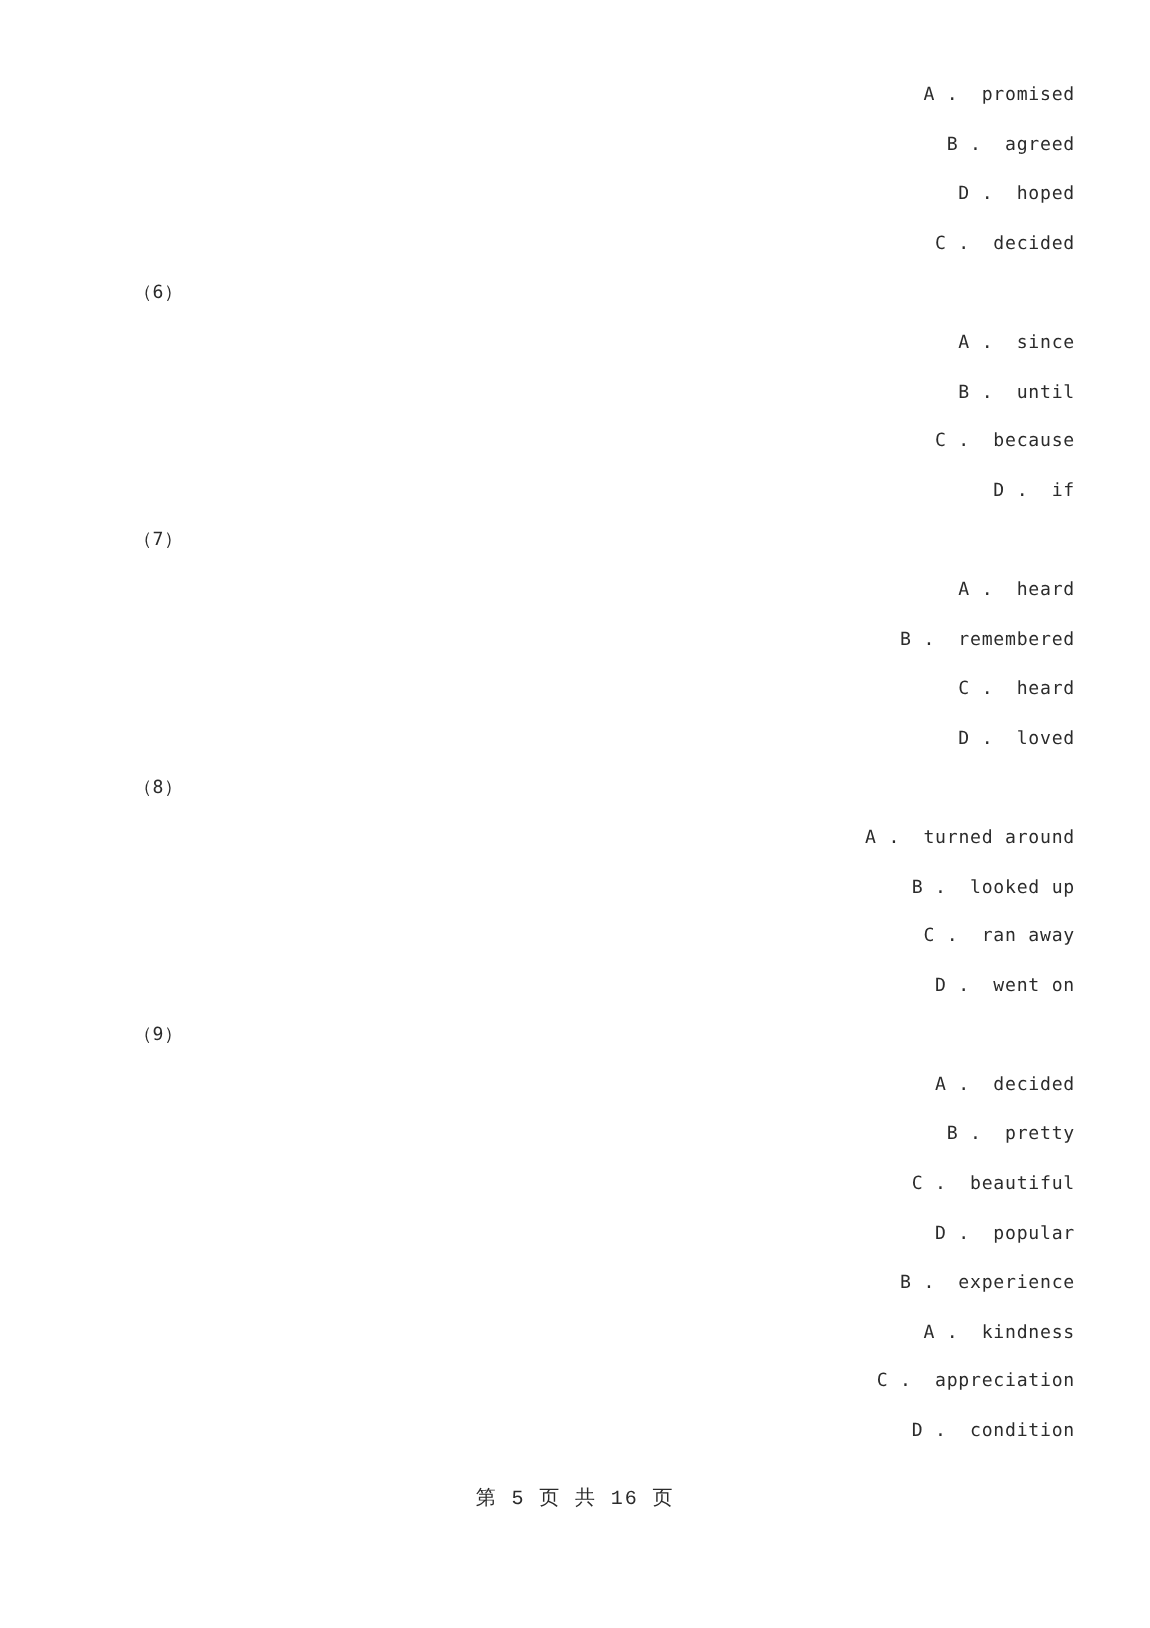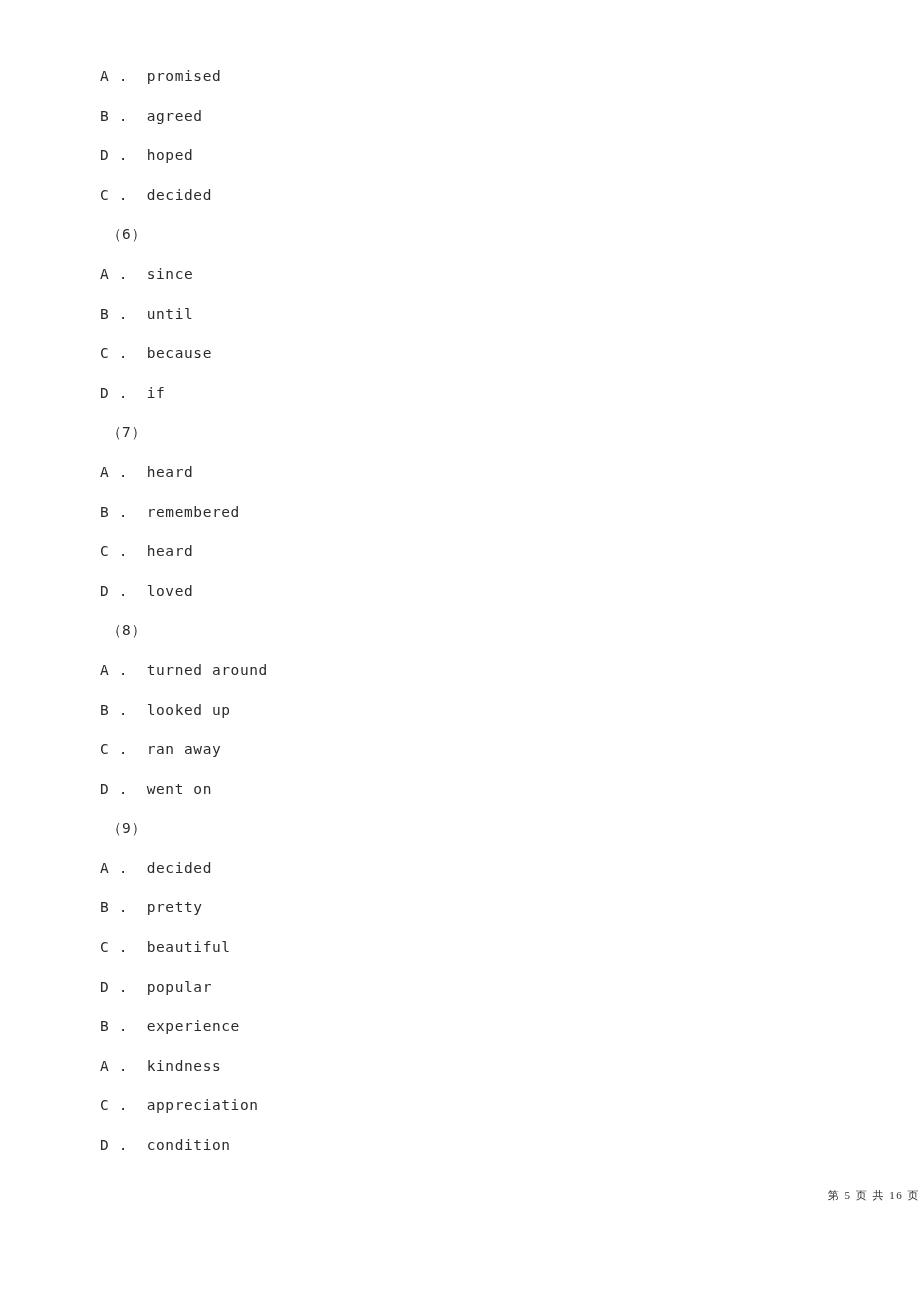--- a/index.html
+++ b/index.html
@@ -25,34 +25,35 @@
     line-height: 39.6px;
     font-family: "DejaVu Sans Mono", "Liberation Mono", monospace;
     font-size: 14.5px;
     letter-spacing: 0.6px;
     color: #ララ;
     color: #2b2b2b;
     white-space: pre;
   }
   .line.option {
     padding-left: 0px;
+    text-align: right;
   }
   .line.qnum {
     padding-left: 7px;
     font-family: "DejaVu Sans Mono", "Liberation Mono", monospace;
     font-size: 14.5px;
   }
   .footer {
     position: absolute;
     left: 0;
     top: 1188px;
     width: 920px;
-    text-align: right;
-    font-family: Liberation Serif, serif;
-    font-size: 11px;
+    text-align: center;
+    font-family: Liberation Mono, monospace;
+    font-size: 16px;
     color: #2b2b2b;
     letter-spacing: 1.5px;
     white-space: pre;
   }
 </style>
 </head>
 <body>
 
 <div class="page">
   <div class="content" id="lines-container">

